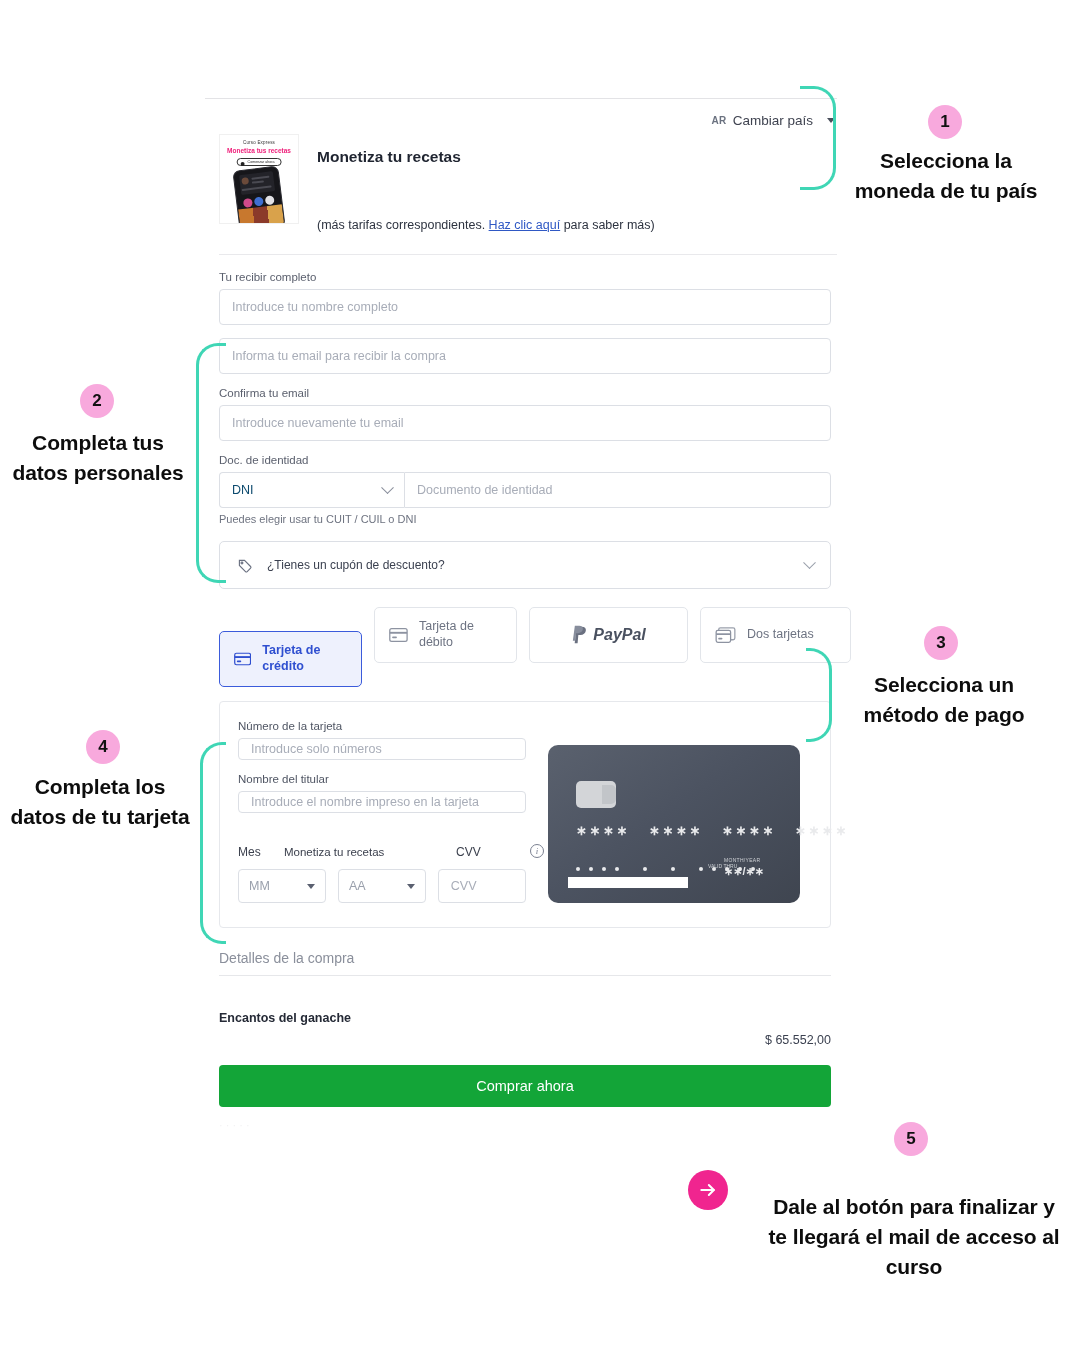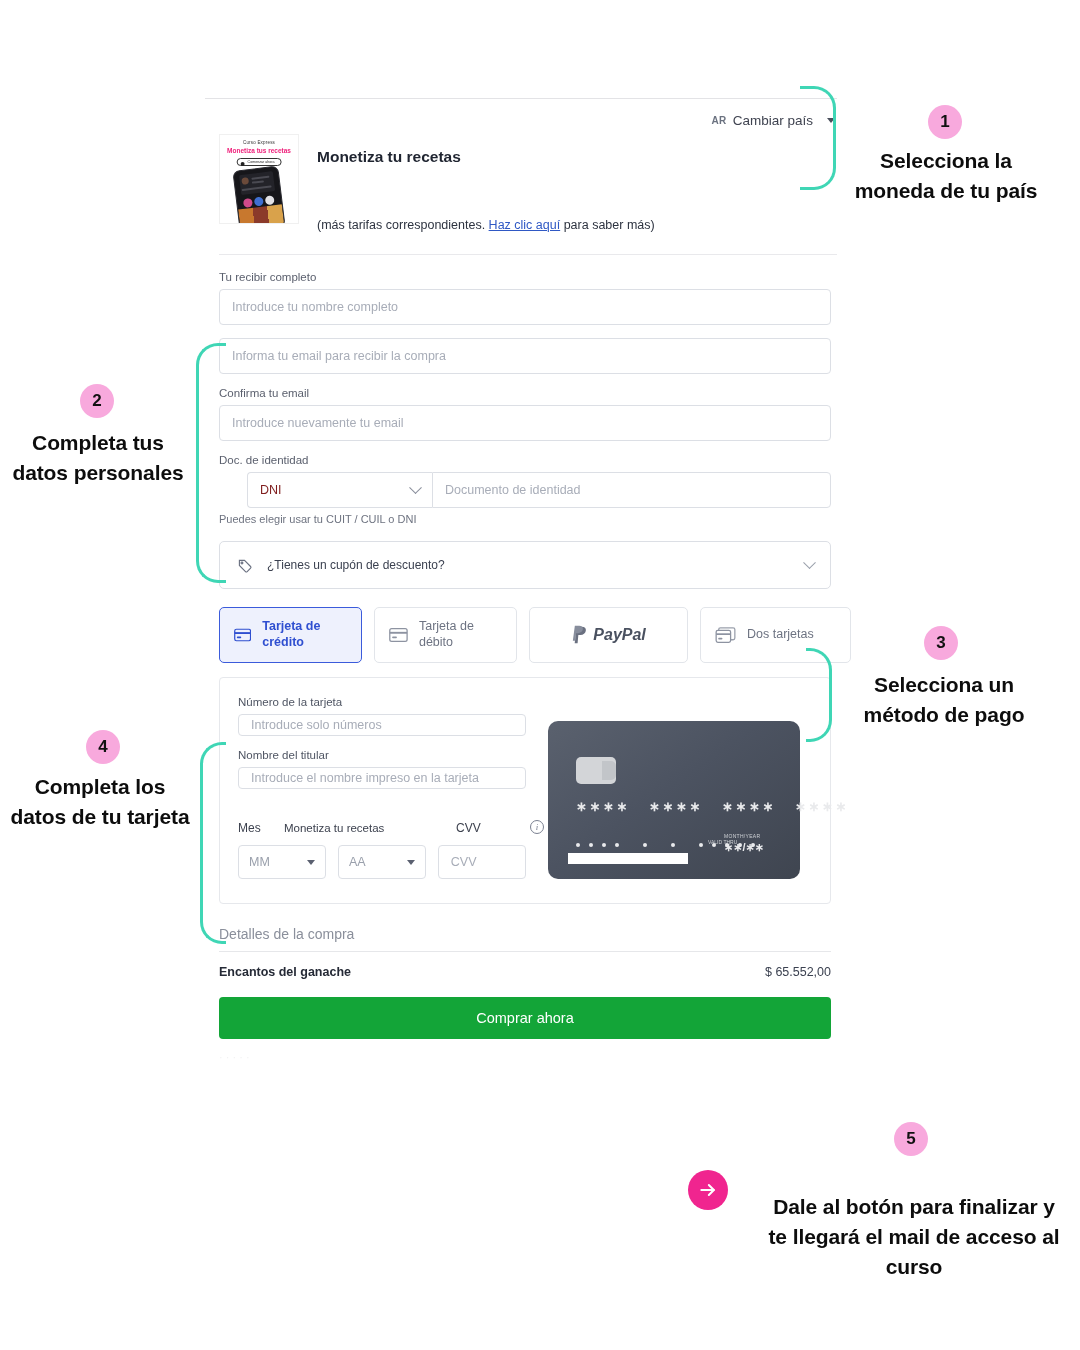--- a/index.html
+++ b/index.html
@@ -78,21 +78,21 @@
   .inp {
     width: 612px; height: 36px;
     border: 1px solid #dcdfe5; border-radius: 4px;
     background: #fff; display: flex; align-items: center;
     padding: 0 12px; font-size: 12.5px; color: #a8adb8;
   }
   .doc-row { display: flex; width: 612px; }
   .doc-sel {
     width: 185px; height: 36px; border: 1px solid #dcdfe5; border-radius: 4px 0 0 4px;
     border-right: none; display: flex; align-items: center; justify-content: space-between;
-    padding: 0 12px; font-size: 12.5px; color: #7f1d1d; margin-left: 28px;
+    padding: 0 12px; font-size: 12.5px; color: #0c4a6e;
   }
   .doc-num {
     flex: 1; height: 36px; border: 1px solid #dcdfe5; border-radius: 0 4px 4px 0;
     display: flex; align-items: center; padding: 0 12px; font-size: 12.5px; color: #a8adb8;
   }
   .hint { font-size: 11px; color: #6e7380; margin-top: 5px; }
   .chev {
     width: 9px; height: 9px; border-right: 1.4px solid #8a8f9c; border-bottom: 1.4px solid #8a8f9c;
     transform: rotate(45deg) translate(-2px,-2px);
   }
@@ -105,21 +105,21 @@
   }
   .coupon-txt { font-size: 12px; color: #3b4150; flex: 1; }
 
   
   .paytabs { display: flex; gap: 12px; margin: 18px 0 0 14px; width: 632px; }
   .ptab {
     height: 56px; border: 1px solid #e2e5ea; border-radius: 5px;
     display: flex; align-items: center; gap: 11px; padding: 0 14px;
     font-size: 12.5px; color: #6d7382; background: #fff;
   }
-  .ptab.w1 { width: 144px; }
+  .ptab.w1 { width: 144px; margin-top: 24px; }
   .ptab.w2 { width: 144px; }
   .ptab.w3 { width: 160px; justify-content: center; }
   .ptab.w4 { width: 152px; }
   .ptab.sel {
     background: #eef1fd; border: 1.6px solid #3b5bdb; color: #2f4fd0; font-weight: 700;
   }
   .ptab .lbl2 { line-height: 1.25; }
   .paypal { display: flex; align-items: center; gap: 5px; }
   .paypal .pp-txt { font-size: 16px; font-weight: 700; font-style: italic; color: #4a5160; }
 
@@ -186,21 +186,21 @@
   .validthru { position: absolute; left: 160px; top: 119px; font-size: 5px; color: #cfd2d6; line-height: 1.15; }
   .monthyear { position: absolute; left: 176px; top: 112px; font-size: 5px; color: #cfd2d6; letter-spacing: .3px; }
   .mydate { position: absolute; left: 176px; top: 120px; font-size: 11px; color: #e9eaec; font-weight: 700; }
 
   
   .details { margin: 22px 0 0 14px; width: 612px; }
   .d-title { font-size: 14px; color: #8a8f9b; padding-bottom: 9px; }
   .d-rule { height: 1px; background: #e6e7ea; }
   .d-row { display: flex; justify-content: space-between; align-items: center; padding: 13px 0 18px 0; }
   .d-name { font-size: 12.5px; font-weight: 700; color: #252a36; }
-  .d-price { font-size: 12.5px; color: #3b4150; }
+  .d-price { font-size: 12.5px; color: #3b4150; margin-top: 44px; }
   .buybtn {
     width: 612px; height: 42px; background: #13a538; border-radius: 4px;
     color: #fff; font-size: 14.5px; display: flex; align-items: center; justify-content: center;
   }
   .clipped { margin-top: 12px; font-size: 11px; color: #f2f2f3; }
 
   
   .badge {
     position: absolute; width: 34px; height: 34px; border-radius: 50%;
     background: #f8a9dd; color: #111; font-weight: 700; font-size: 17px;

